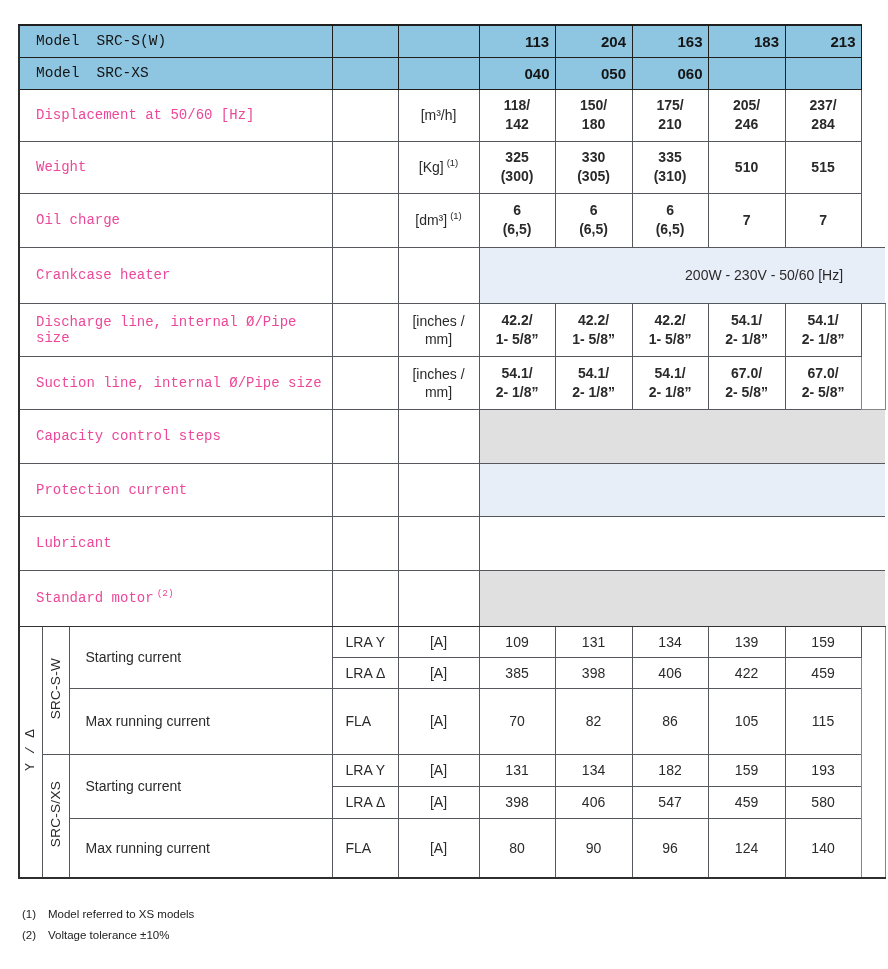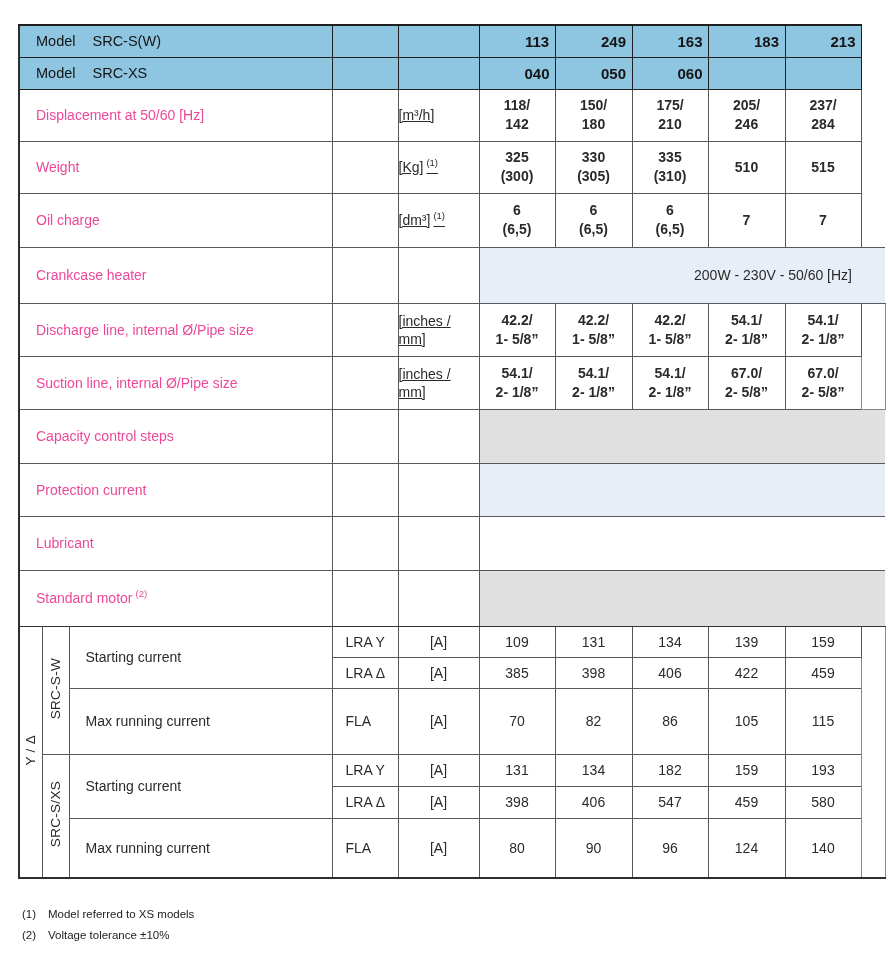--- a/index.html
+++ b/index.html
@@ -23,39 +23,39 @@
   col.cx{width:24px}
 
   
   td.hdr{background:var(--header-blue);border:1.5px solid var(--dark);padding-left:40px;}
   td.hdr.mlabel{text-align:left;padding-left:16px;font-size:14.5px;color:#151515;}
   td.hdr.mlabel .series{margin-left:17px;}
   td.num{text-align:center;font-weight:bold;font-size:15px;color:#151515;}
 
   
   td.lbl{text-align:left;padding-left:16px;color:#ec4899;}
-  td.unit{text-align:left;white-space:pre-line;line-height:18px;text-decoration:underline;}
+  td.unit{text-align:center;white-space:pre-line;line-height:18px;}
   td.val{text-align:center;white-space:pre-line;line-height:19px;font-weight:bold;}
   sup.note{font-size:9.5px;vertical-align:super;margin-left:3px;line-height:0;}
 
   
   td.band-blue{background:var(--band-blue);border-right:none;}
   td.band-gray{background:var(--band-gray);border-right:none;}
   td.band-white{background:#ffffff;border-right:none;}
-  td.band-blue.rtext{text-align:right;padding-right:33px;}
+  td.band-blue.rtext{text-align:right;padding-right:42px;}
 
   
   td.ghost{border:none;background:transparent;}
 
   
   td.extra{border:1px solid #84878a;}
 
   
   .bT{border-top:2px solid var(--dark) !important;}
-  .bL{border-left:2px solid #2e2e2e !important;}
+  .bL{border-left:2px solid #2e2e2e !important;font-family:Liberation Mono, monospace;}
   .bB{border-bottom:2px solid #2e2e2e !important;}
   .sep{border-bottom:1.5px solid #333;}
 
   
   td.vcell{text-align:center;}
   .vtext{writing-mode:vertical-rl;transform:rotate(180deg);white-space:nowrap;font-size:13.5px;letter-spacing:.3px;}
   td.dlbl{text-align:left;padding-left:16px;}
   td.code{text-align:left;padding-left:13px;}
   td.unitc{text-align:center;}
   td.cval{text-align:center;}
@@ -83,21 +83,21 @@
         <col class="d5">
     <col class="cx">
   </colgroup>
 
   <tbody>
         <tr style="height:32px">
     <td class="hdr mlabel bT bL" colspan="3"><span>Model</span><span class="series">SRC-S(W)</span></td>
     <td class="hdr bT"></td>
     <td class="hdr bT"></td>
     <td class="hdr num bT">113</td>
-    <td class="hdr num bT">249</td>
+    <td class="hdr num bT">204</td>
     <td class="hdr num bT">163</td>
     <td class="hdr num bT">183</td>
     <td class="hdr num bT">213</td>
     <td class="ghost"></td>
   </tr>
 
   <tr style="height:32px">
     <td class="hdr mlabel bL" colspan="3"><span>Model</span><span class="series">SRC-XS</span></td>
     <td class="hdr"></td>
     <td class="hdr"></td>

